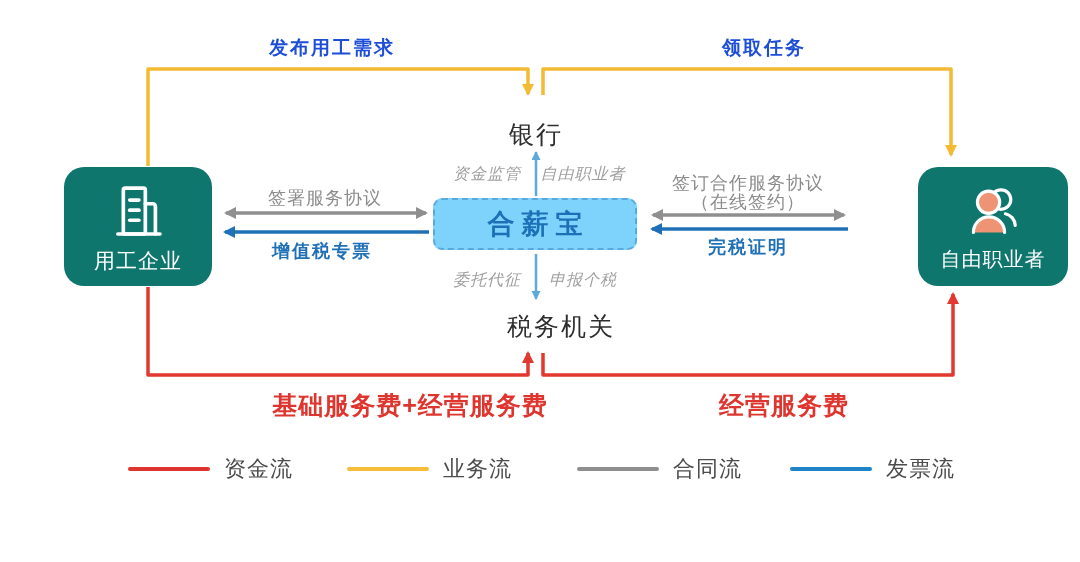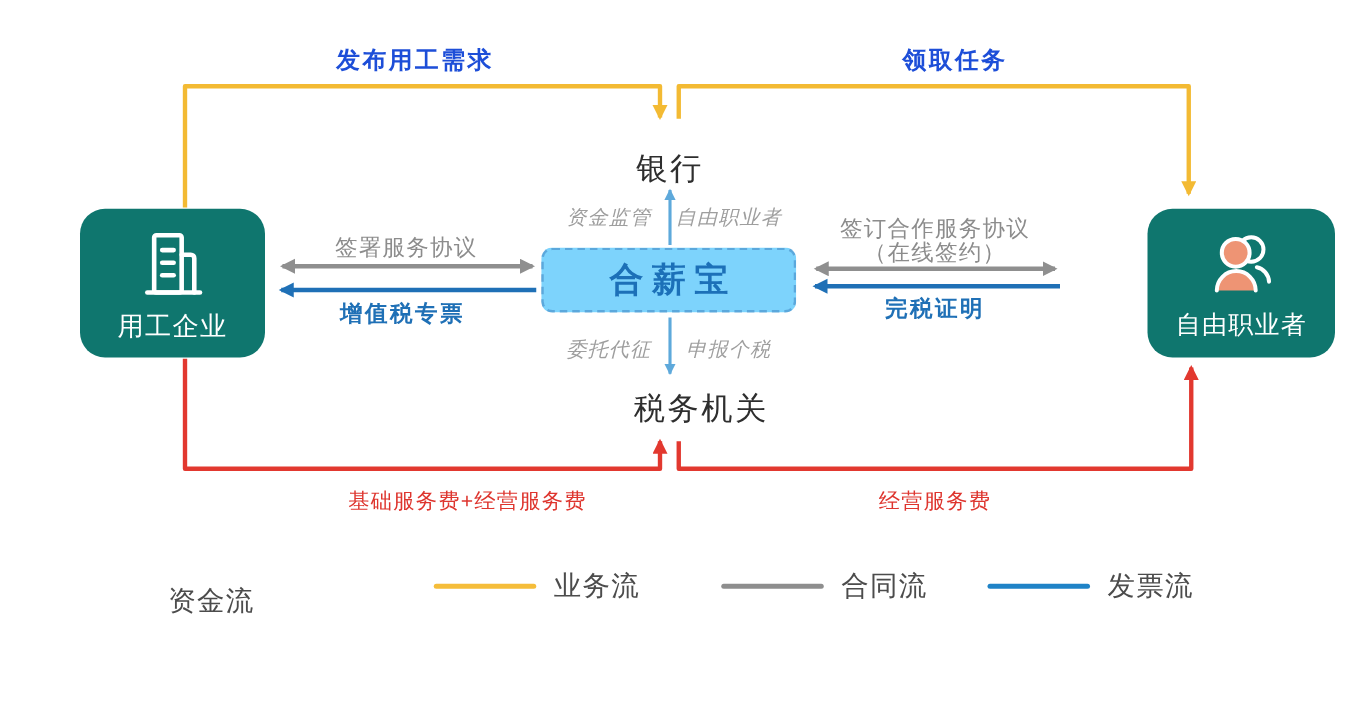--- a/index.html
+++ b/index.html
@@ -31,21 +31,21 @@
     display:flex; align-items:center; justify-content:center;
   }
   .platform-label {
     color:#1C70B8; font-size:27px; font-weight:bold;
     letter-spacing:7px; padding-left:7px;
   }
 
   .lbl { position:absolute; z-index:2; white-space:nowrap; transform:translateX(-50%); }
   .lbl-node   { color:#2E2E2E; font-size:25px; font-weight:normal; letter-spacing:2px; }
   .lbl-yellow { color:#1d4ed8; font-size:19px; font-weight:bold; letter-spacing:2px; }
-  .lbl-red    { color:#DE352E; font-size:17px; font-weight:normal; letter-spacing:1px; }
+  .lbl-red    { color:#DE352E; font-size:25px; font-weight:bold; letter-spacing:1px;margin-left:36px; }
   .lbl-gray   { color:#8C8C8C; font-size:18px; letter-spacing:1px; }
   .lbl-blue   { color:#1F70B6; font-size:18px; font-weight:bold; letter-spacing:2px; }
   .lbl-small  { color:#9E9E9E; font-size:16px; letter-spacing:1px;font-style:italic; }
 
   .legend { position:absolute; left:0; top:452px; width:1080px; height:44px; z-index:2; }
   .legend-item { position:absolute; top:0; display:flex; align-items:center; gap:14px; height:34px; }
   .legend-line { display:inline-block; width:82px; height:4px; border-radius:2px; }
   .lc-red    { background:#DE352E; }
   .lc-yellow { background:#F5BD3A; }
   .lc-gray   { background:#8E8E8E; }
@@ -132,21 +132,21 @@
   <div class="lbl lbl-gray" style="left:748px; top:190px;">（在线签约）</div>
   <div class="lbl lbl-gray" style="left:748px; top:171px;">签订合作服务协议</div>
   <div class="lbl lbl-blue" style="left:748px; top:235px;">完税证明</div>
 
   <div class="lbl lbl-small" style="left:487px; top:164px;">资金监管</div>
   <div class="lbl lbl-small" style="left:583px; top:164px;">自由职业者</div>
   <div class="lbl lbl-small" style="left:487px; top:270px;">委托代征</div>
   <div class="lbl lbl-small" style="left:583px; top:270px;">申报个税</div>
 
   <div class="legend">
-    <div class="legend-item" style="left:128px;flex-direction:column;">
+    <div class="legend-item" style="left:128px;">
       <span class="legend-line lc-red"></span>
       <span class="legend-label">资金流</span>
     </div>
     <div class="legend-item" style="left:347px;">
       <span class="legend-line lc-yellow"></span>
       <span class="legend-label">业务流</span>
     </div>
     <div class="legend-item" style="left:790px;">
       <span class="legend-line lc-blue"></span>
       <span class="legend-label">发票流</span>

